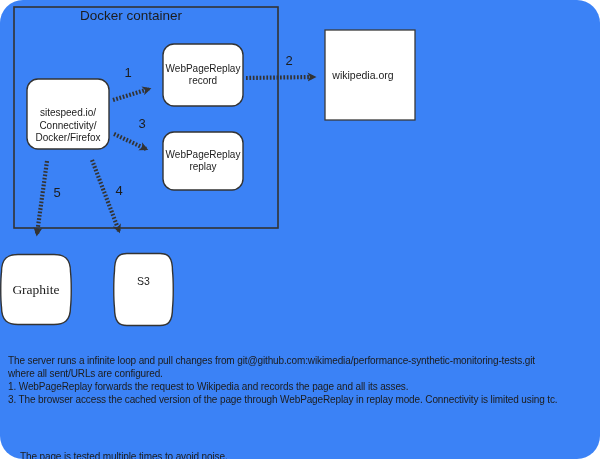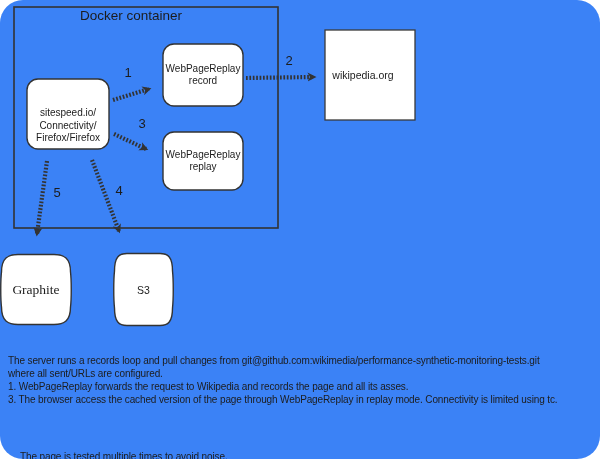--- a/index.html
+++ b/index.html
@@ -37,21 +37,21 @@
     flex-direction: column;
     align-items: center;
     justify-content: center;
     text-align: center;
   }
   .sitespeed-label { left: 27px; top: 79px; width: 82px; height: 70px; font-size: 10px; line-height: 12.5px; margin-top: 12px; }
   .record-label    { left: 163px; top: 44px; width: 80px; height: 62px; font-size: 10px; line-height: 12.5px; }
   .replay-label    { left: 163px; top: 132px; width: 80px; height: 58px; font-size: 10px; line-height: 12.5px; }
   .wikipedia-label { left: 318px; top: 30px; width: 90px; height: 90px; font-size: 10.5px; }
   .graphite-label  { left: 1px; top: 254px; width: 70px; height: 71px; font-size: 13.5px; font-family: Liberation Serif, serif; }
-  .s3-label        { left: 114px; top: 253px; width: 59px; height: 73px; font-size: 10.5px; }
+  .s3-label        { left: 114px; top: 244px; width: 59px; height: 73px; font-size: 10.5px; }
   .arrow-num {
     font-size: 13px;
     width: 14px;
     text-align: center;
     white-space: nowrap;
   }
   .num-1 { left: 121px; top: 65px; }
   .num-2 { left: 282px; top: 53px; }
   .num-3 { left: 135px; top: 116px; }
   .num-4 { left: 112px; top: 183px; }
@@ -104,21 +104,21 @@
     <line x1="114" y1="134" x2="146" y2="149" stroke="#333333" stroke-width="4.2" stroke-dasharray="1.7 1.7" marker-end="url(#ah)"></line>
     <line x1="92" y1="160" x2="119" y2="231" stroke="#333333" stroke-width="4.2" stroke-dasharray="1.7 1.7" marker-end="url(#ah)"></line>
     <line x1="47" y1="161" x2="37" y2="234" stroke="#333333" stroke-width="4.2" stroke-dasharray="1.7 1.7" marker-end="url(#ah)"></line>
   </svg>
 
   <div class="txt docker-title">Docker container</div>
 
   <div class="txt node-label sitespeed-label">
     <span>sitespeed.io/</span>
     <span>Connectivity/</span>
-    <span>Firefox/Firefox</span>
+    <span>Docker/Firefox</span>
   </div>
 
   <div class="txt node-label record-label">
     <span>WebPageReplay</span>
     <span>record</span>
   </div>
 
   <div class="txt node-label replay-label">
     <span>WebPageReplay</span>
     <span>replay</span>
@@ -130,20 +130,20 @@
 
   <div class="txt node-label s3-label">S3</div>
 
   <div class="txt arrow-num num-1">1</div>
   <div class="txt arrow-num num-2">2</div>
   <div class="txt arrow-num num-3">3</div>
   <div class="txt arrow-num num-4">4</div>
   <div class="txt arrow-num num-5">5</div>
 
   <div class="description">
-    <div class="line">The server runs a records loop and pull changes from git@github.com:wikimedia/performance-synthetic-monitoring-tests.git</div>
+    <div class="line">The server runs a infinite loop and pull changes from git@github.com:wikimedia/performance-synthetic-monitoring-tests.git</div>
     <div class="line">where all sent/URLs are configured.</div>
     <div class="line">1. WebPageReplay forwards the request to Wikipedia and records the page and all its asses.</div>
     <div class="line">3. The browser access the cached version of the page through WebPageReplay in replay mode. Connectivity is limited using tc.</div>
     <div class="line indent">The page is tested multiple times to avoid noise.</div>
   </div>
 
 </div>
 
 </body></html>

